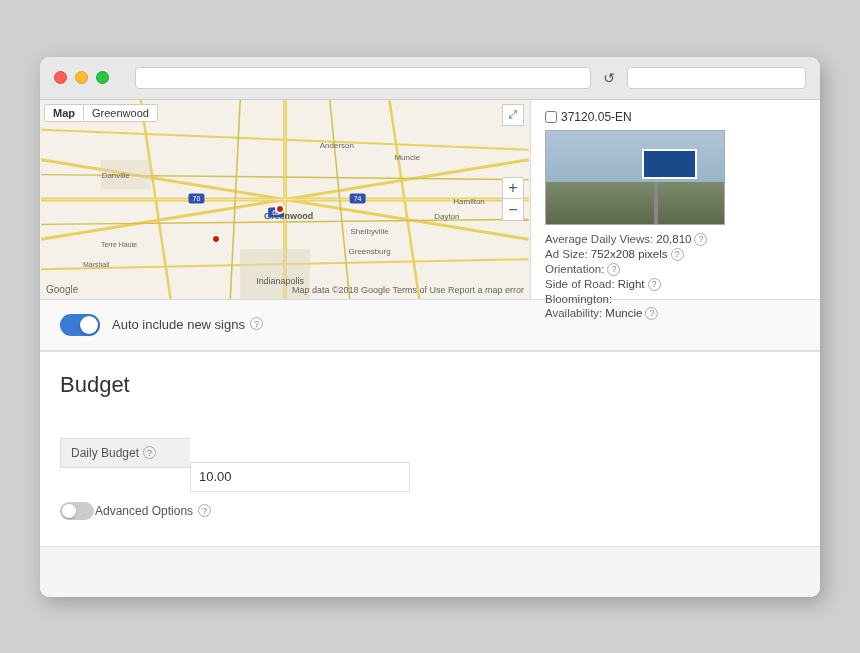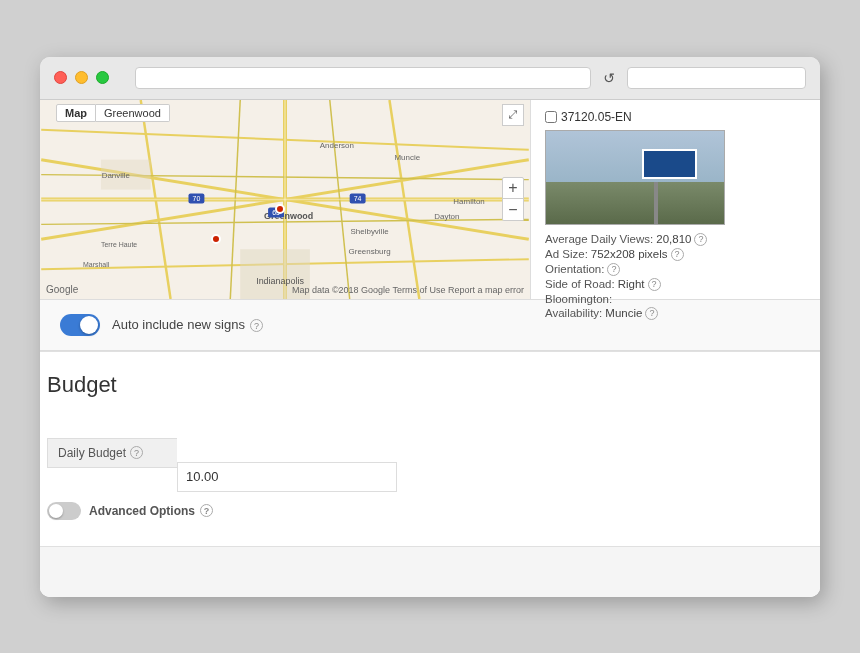--- a/index.html
+++ b/index.html
@@ -91,21 +91,20 @@
       position: absolute;
       top: 0; left: 0;
       width: 100%; height: 100%;
     }
     .map-tabs {
       position: absolute;
       top: 4px; left: 4px;
       display: flex;
       gap: 0;
       z-index: 10;
-      margin-left: 12px;
     }
     .map-tab {
       background: #fff;
       border: 1px solid #ccc;
       padding: 2px 8px;
       font-size: 11px;
       cursor: pointer;
       color: #333;
     }
     .map-tab:first-child { border-radius: 2px 0 0 2px; }
@@ -264,25 +263,25 @@
       position: absolute;
       top: 2px; right: 2px;
       width: 18px; height: 18px;
       background: #fff;
       border-radius: 50%;
       box-shadow: 0 1px 3px rgba(0,0,0,0.3);
     }
     .toggle-label {
       font-size: 13px;
       color: #444;
-      display: flex; align-items: flex-end; gap: 5px;
+      display: flex; align-items: flex-start; gap: 5px;
     }
     
     .budget-section {
-      padding: 20px 7px 16px;
+      padding: 20px 20px 16px;
       background: #fff;
     }
     .budget-title {
       font-size: 22px;
       font-weight: 300;
       color: #333;
       margin-bottom: 16px;
     }
     .form-row {
       display: flex;
@@ -323,22 +322,21 @@
       top: 2px; left: 2px;
       width: 14px; height: 14px;
       background: #fff;
       border-radius: 50%;
       box-shadow: 0 1px 2px rgba(0,0,0,0.3);
     }
     .adv-label {
       font-size: 12px;
       color: #555;
       display: flex; align-items: center; gap: 5px;
-      margin-left: 8px;
-      font-weight: bold;
+      margin-left: 1px;
     }
     .divider {
       height: 1px;
       background: #e0e0e0;
       margin: 0 0;
     }
     .bottom-space {
       height: 50px;
       background: #f5f5f5;
     }

